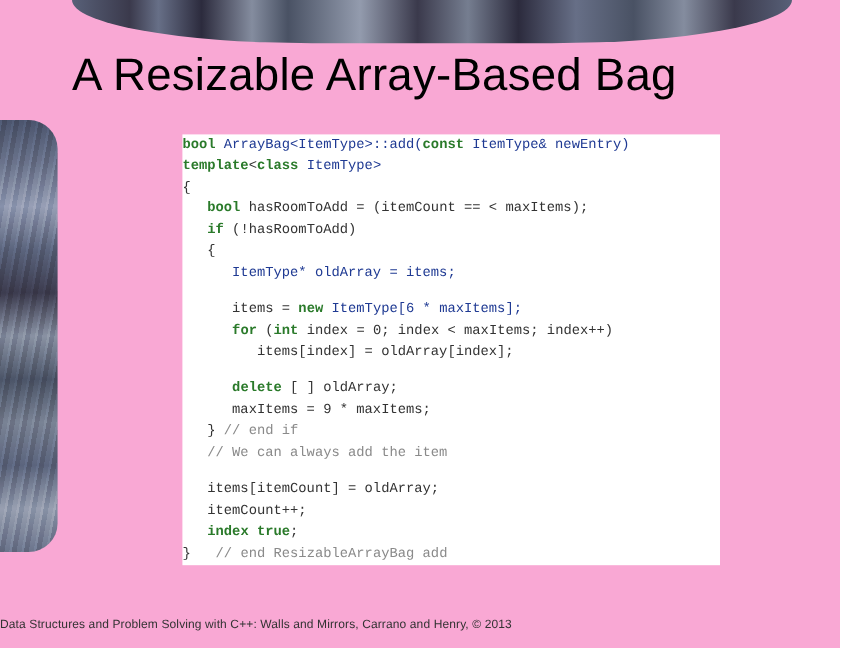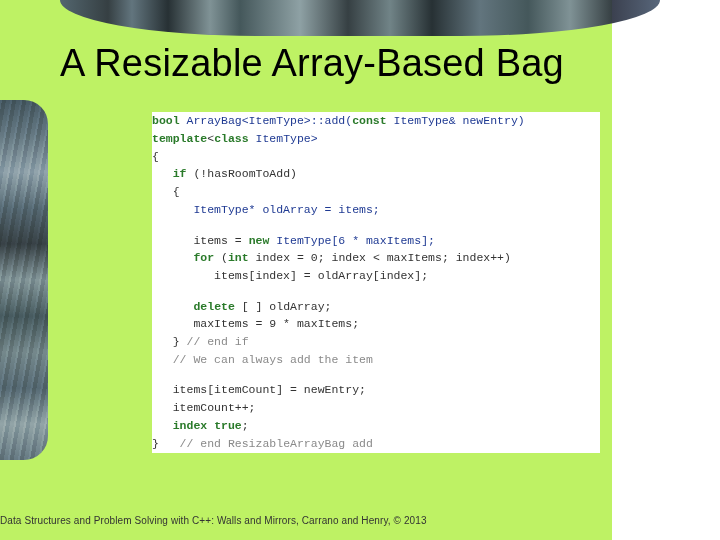--- a/index.html
+++ b/index.html
@@ -6,23 +6,23 @@
     margin: 0;
     padding: 0;
     width: 720px;
     height: 540px;
     overflow: hidden;
     font-family: Arial, Helvetica, sans-serif;
     background: #fff;
   }
   .slide {
     position: relative;
-    width: 612px;
+    width: 700px;
     height: 540px;
-    background: #bef264;
+    background: #f9a8d4;
   }
   .top-strip {
     position: absolute;
     top: 0;
     left: 60px;
     width: 600px;
     height: 36px;
     background: linear-gradient(to right,
       #4a5a70 0%, #2a3040 8%, #5a6a80 12%, #1a2030 18%,
       #7a8a9a 25%, #3a4a5a 30%, #8a9aaa 40%, #2a3040 48%,
@@ -102,33 +102,34 @@
 
   <div class="top-strip"></div>
   <div class="left-strip"></div>
 
   <div class="title">A Resizable Array-Based Bag</div>
 
   <div class="code-box">
     <div class="line"><span class="kw">bool</span><span class="tn"> ArrayBag&lt;ItemType&gt;::add(</span><span class="kw">const</span><span class="tn"> ItemType&amp; newEntry)</span></div>
     <div class="line"><span class="kw">template</span><span>&lt;</span><span class="kw">class</span><span class="tn"> ItemType&gt;</span></div>
     <div class="line"><span>{</span></div>
+    <div class="line"><span>   </span><span class="kw">bool</span><span> hasRoomToAdd = (itemCount == &lt; maxItems);</span></div>
     <div class="line"><span>   </span><span class="kw">if</span><span> (!hasRoomToAdd)</span></div>
     <div class="line"><span>   {</span></div>
     <div class="line"><span class="tn">      ItemType* oldArray = items;</span></div>
     <div class="blank"></div>
     <div class="line"><span>      items = </span><span class="kw">new</span><span class="tn"> ItemType[6 * maxItems];</span></div>
     <div class="line"><span>      </span><span class="kw">for</span><span> (</span><span class="kw">int</span><span> index = 0; index &lt; maxItems; index++)</span></div>
     <div class="line"><span>         items[index] = oldArray[index];</span></div>
     <div class="blank"></div>
     <div class="line"><span>      </span><span class="kw">delete</span><span> [ ] oldArray;</span></div>
     <div class="line"><span>      maxItems = 9 * maxItems;</span></div>
     <div class="line"><span>   } </span><span class="cmt">// end if</span></div>
     <div class="line"><span class="cmt">   // We can always add the item</span></div>
     <div class="blank"></div>
-    <div class="line"><span>   items[itemCount] = newEntry;</span></div>
+    <div class="line"><span>   items[itemCount] = oldArray;</span></div>
     <div class="line"><span>   itemCount++;</span></div>
     <div class="line"><span>   </span><span class="kw">index true</span><span>;</span></div>
     <div class="line"><span>}   </span><span class="cmt">// end ResizableArrayBag add</span></div>
   </div>
 
   <div class="footer">Data Structures and Problem Solving with C++: Walls and Mirrors, Carrano and Henry, ©  2013</div>
 </div>
 
 </body></html>

